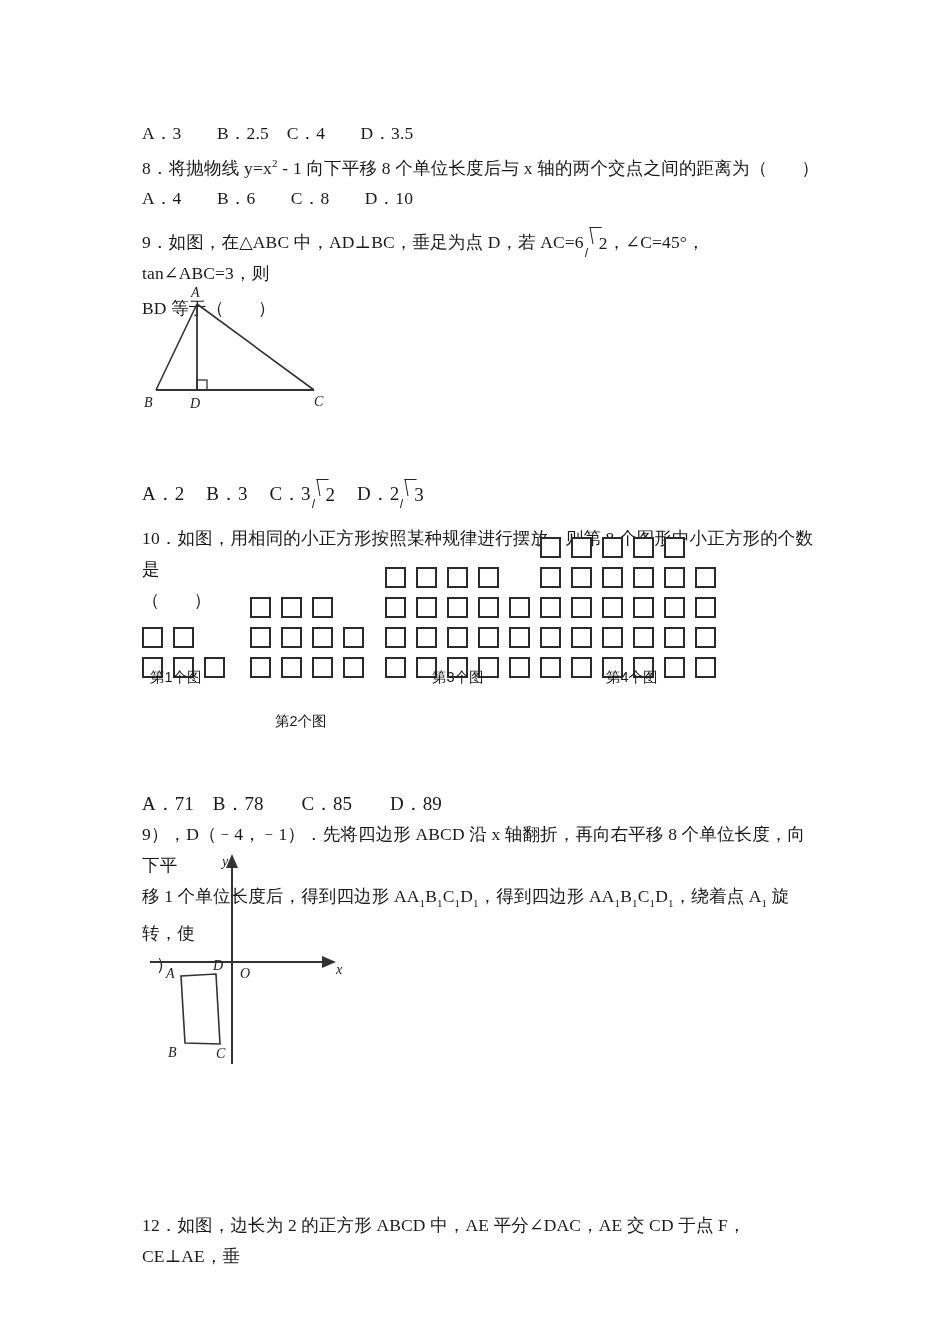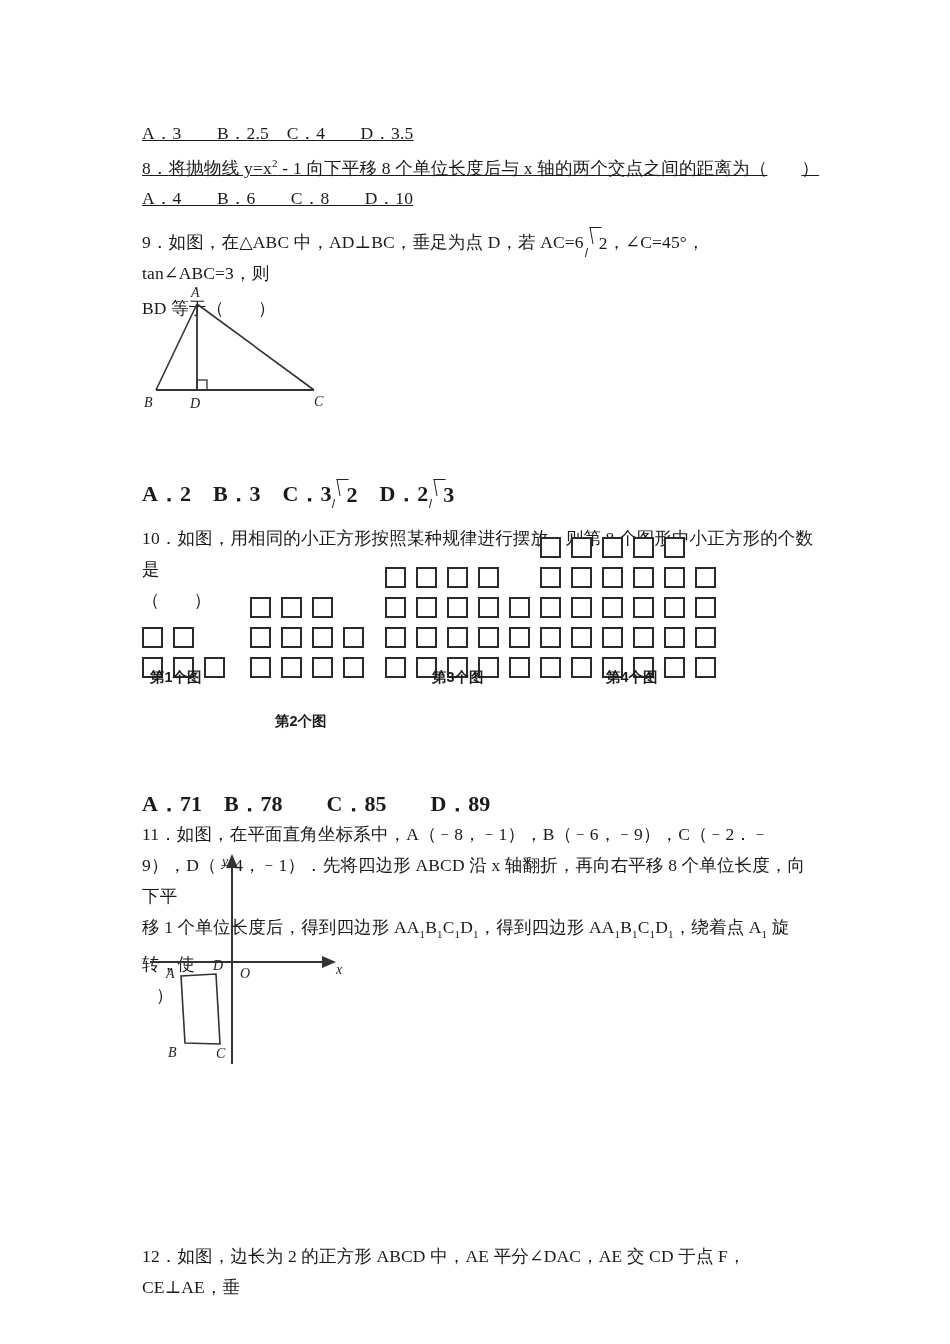--- a/index.html
+++ b/index.html
@@ -25,31 +25,29 @@
     position: absolute;
     left: 142px;
     top: 118px;
     width: 672px;
   }
   .line {
     font-size: 17.5px;
     line-height: 30px;
     letter-spacing: 0.2px;
     white-space: nowrap;
-    text-decoration: underline;
   }
   .qline {
     font-size: 17.5px;
     line-height: 31px;
     letter-spacing: 0.15px;
   }
   .opts {
-    font-size: 22px;
+    font-size: 19px;
     line-height: 30px;
-    font-weight: bold;
   }
   .opt-gap { display: inline-block; width: 22px; }
   .blank-paren { display: inline-block; width: 34px; }
   sup { font-size: 11px; vertical-align: super; }
   sub { font-size: 11px; vertical-align: sub; }
 
   
   .radical {
     display: inline-block;
     position: relative;
@@ -121,21 +119,21 @@
     position: absolute;
     left: 142px;
     top: 668px;
     width: 672px;
     height: 22px;
   }
   .fig-caption {
     position: absolute;
     font-family: "Liberation Sans", "DejaVu Sans", sans-serif;
     font-size: 14.5px;
-    font-weight: bold;
+    font-weight: normal;
     color: #1a1a1a;
     white-space: nowrap;
   }
 
   
   .fig-coord {
     position: absolute;
     left: 150px;
     top: 852px;
     width: 230px;
@@ -165,21 +163,20 @@
 
     <div style="height:14px"></div>
 
     <div class="qline"><span>10．</span><span>如图，用相同的小正方形按照某种规律进行摆放，则第 8 个图形中小正方形的个数是</span></div>
     <div class="qline"><span>（</span><span class="blank-paren"></span><span>）</span></div>
 
     <div style="height:173px"></div>
 
     <div class="opts">A．71　B．78　　C．85　　D．89</div>
 
-    <div class="qline"><span>11．</span><span>如图，在平面直角坐标系中，A（﹣8，﹣1），B（﹣6，﹣9），C（﹣2．﹣</span></div>
     <div class="qline">9），D（﹣4，﹣1）．先将四边形 ABCD 沿 x 轴翻折，再向右平移 8 个单位长度，向下平</div>
     <div class="qline"><span>移 1 个单位长度后，得到四边形 A</span><span>A<sub>1</sub>B<sub>1</sub>C<sub>1</sub>D<sub>1</sub></span><span>，得到四边形 A</span><span>A<sub>1</sub>B<sub>1</sub>C<sub>1</sub>D<sub>1</sub></span><span>，绕着点 A</span><sub>1</sub><span> 旋转，使</span></div>
     <div class="qline" style="padding-left:14px">）</div>
 
     <div style="height:230px"></div>
 
 
     <div class="qline"><span>12．</span><span>如图，边长为 2 的正方形 ABCD 中，AE 平分∠DAC，AE 交 CD 于点 F，CE⊥AE，垂</span></div>
 
   </div>

